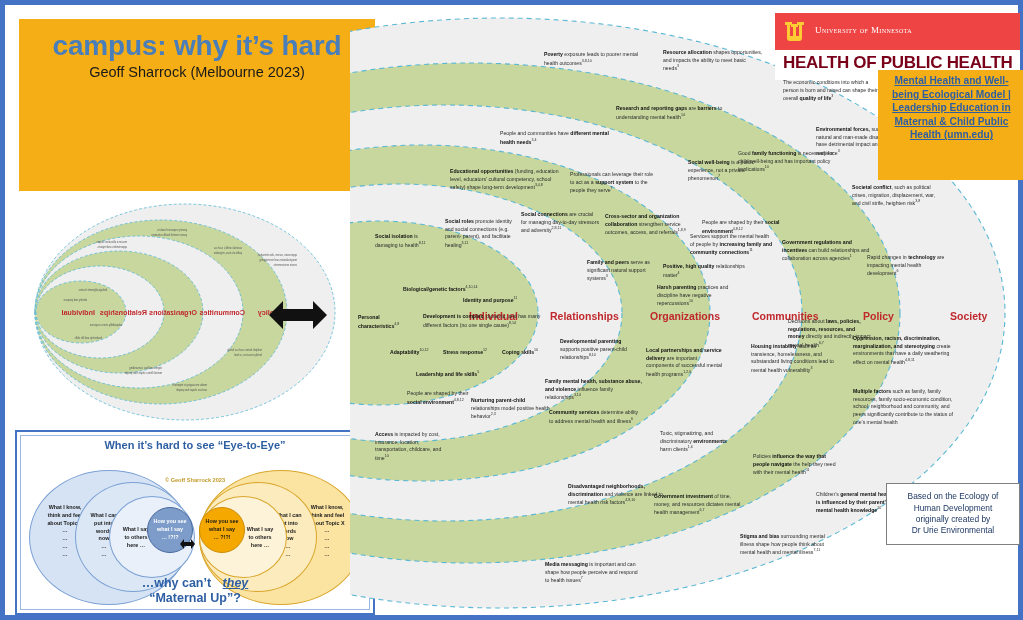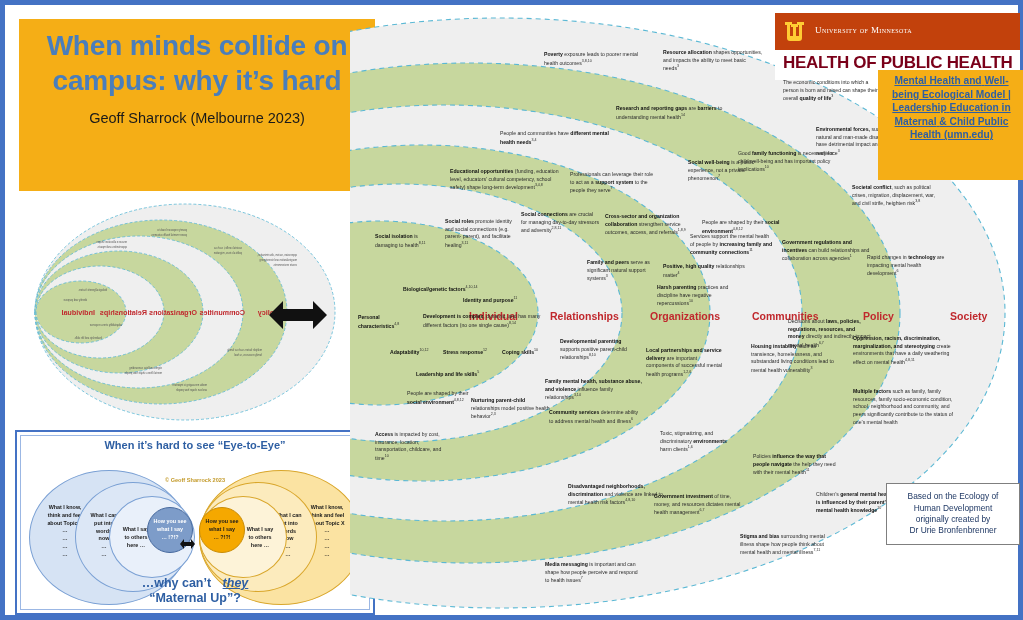--- a/index.html
+++ b/index.html
@@ -5,21 +5,21 @@
   html,body{margin:0;padding:0;background:#ffffff;}
   body{width:1023px;height:620px;overflow:hidden;font-family:"Liberation Sans",sans-serif;}
 
   #slide{position:relative;width:1023px;height:620px;background:#ffffff;
          border:5px solid #4472c4;box-sizing:border-box;}
 
   
   #title-box{position:absolute;left:14px;top:14px;width:356px;height:172px;
              background:#f5ae16;box-sizing:border-box;padding:10px 8px 6px 8px;text-align:center;}
   #title-main{color:#4a7ebb;font-size:28px;font-weight:bold;line-height:1.24;letter-spacing:-.2px;}
-  #title-sub{margin-top:12px;color:#1a1a1a;font-size:14.5px;}
+  #title-sub{margin-top:0;color:#1a1a1a;font-size:14.5px;}
 
   
   #mirror-wrap{position:absolute;left:12px;top:196px;width:320px;height:222px;}
   #mirror-inner{width:100%;height:100%;transform:scaleX(-1);}
   #arrow-mid{position:absolute;left:262px;top:290px;width:62px;height:40px;}
 
   
   #venn-panel{position:absolute;left:10px;top:425px;width:360px;height:185px;
               background:#fff;border:2px solid #4472c4;box-sizing:border-box;}
   #venn-panel-in{position:absolute;left:3px;top:3px;right:3px;bottom:3px;border:1px solid #9bb7e4;}
@@ -39,21 +39,21 @@
   
   #model{position:absolute;left:345px;top:8px;width:668px;height:604px;overflow:hidden;}
   #model svg{position:absolute;left:0;top:0;}
   .note{position:absolute;font-size:5.15px;line-height:1.5;color:#2b2b2b;
         letter-spacing:0;}
   .note b{font-weight:bold;color:#111;}
   .note sup{font-size:3.6px;}
   .ring-label{position:absolute;color:#c0282d;font-weight:bold;font-size:10.5px;}
 
   
-  #umn-bar{position:absolute;left:770px;top:8px;width:245px;height:37px;background:#c2410c;}
+  #umn-bar{position:absolute;left:770px;top:8px;width:245px;height:37px;background:#ef4444;}
   #umn-mark{position:absolute;left:8px;top:6px;width:26px;height:25px;}
   #umn-word{position:absolute;left:40px;top:12px;color:#fff;font-size:9px;
             font-variant:small-caps;letter-spacing:.4px;font-family:"Liberation Serif",serif;}
   #sph-bar{position:absolute;left:770px;top:45px;width:245px;height:30px;background:#ffffff;}
   #sph-text{position:absolute;left:778px;top:48px;color:#7a0019;font-size:17px;font-weight:bold;letter-spacing:-.3px;}
 
   #link-box{position:absolute;left:873px;top:65px;width:147px;height:110px;
             background:#f5ae16;box-sizing:border-box;padding:4px 3px;text-align:center;}
   #link-box a{color:#2e5fa3;font-size:10.2px;font-weight:bold;line-height:1.33;
               text-decoration:underline;display:block;}
@@ -64,21 +64,20 @@
           justify-content:center;text-align:center;}
   #attrib span{color:#1f3864;font-size:8.4px;line-height:1.35;}
 </style>
 </head>
 <body>
 
 <div id="slide">
 
   <div id="title-box">
     <div id="title-main">
-      <div>When minds collide on</div>
       <div>campus: why it’s hard</div>
     </div>
     <div id="title-sub">Geoff Sharrock (Melbourne 2023)</div>
   </div>
 
   <div id="mirror-wrap">
     <div id="mirror-inner">
       <svg viewBox="0 0 320 222" width="320" height="222">
         <ellipse cx="152" cy="111" rx="150" ry="108" fill="#efefef" stroke="#5bb8d4" stroke-width=".8" stroke-dasharray="3 2"></ellipse>
         <ellipse cx="176" cy="111" rx="126" ry="92" fill="#c7d79e" stroke="#5bb8d4" stroke-width=".8" stroke-dasharray="3 2"></ellipse>
@@ -253,17 +252,17 @@
       <span>&amp; Child Public Health</span>
       <span>(umn.edu)</span>
     </a>
   </div>
 
   <div id="attrib">
     <span>
       <span>Based on the Ecology  of</span><br>
       <span>Human Development</span><br>
       <span>originally created by</span><br>
-      <span>Dr Urie Bronfenbrenner</span>
+      <span>Dr Urie Environmental</span>
     </span>
   </div>
 
 </div>
 
 </body></html>

